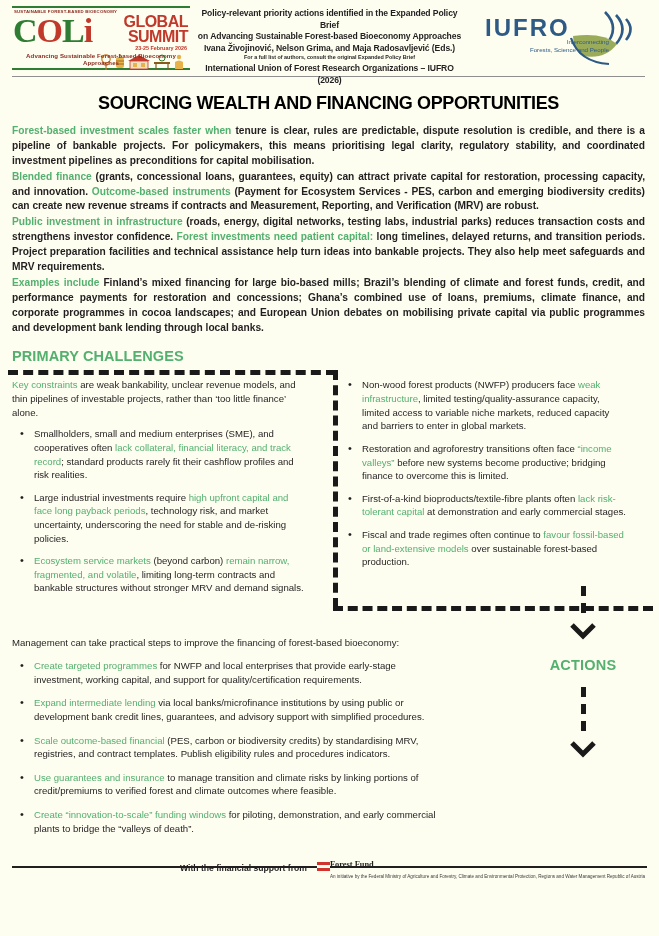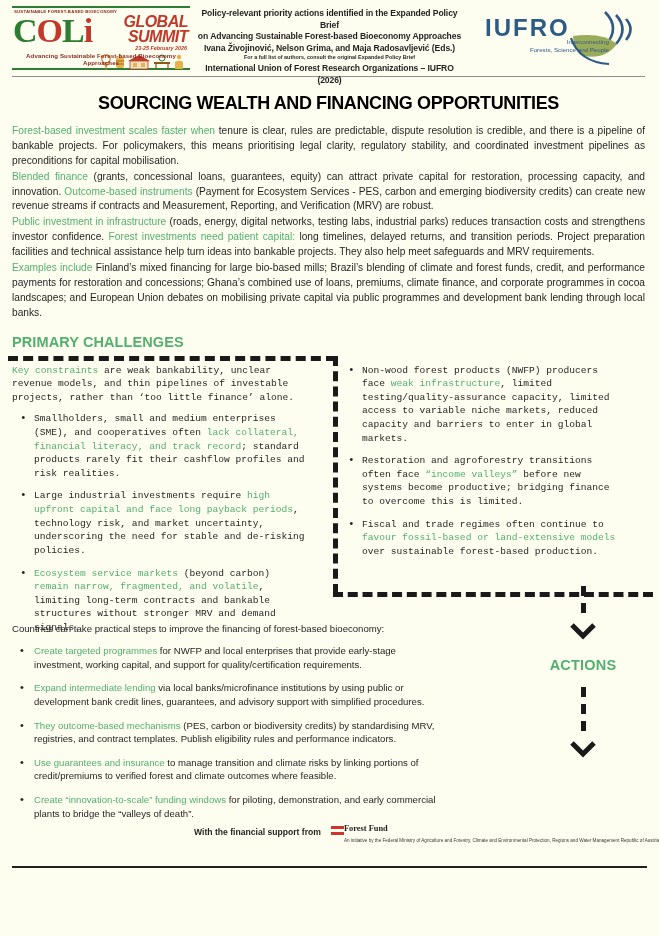--- a/index.html
+++ b/index.html
@@ -44,21 +44,21 @@
     text-align:left; padding-left:2px; line-height:1;
   }
   .coli-main { display:flex; align-items:flex-start; height:38px; }
   .coli-word {
     font-family:"Liberation Serif", serif;
     font-weight:bold; font-size:34px; line-height:34px; letter-spacing:-1px;
     padding-left:1px;
   }
   .coli-c { color:#2e7d32; } .coli-o { color:#c0392b; }
   .coli-l { color:#2e7d32; } .coli-i { color:#c0392b; }
-  .coli-right { flex:1; padding-left:2px;font-style:italic; }
+  .coli-right { flex:1; padding-left:2px; }
   .coli-gs {
     font-family:"Liberation Sans", sans-serif; font-weight:bold;
     font-size:16px; line-height:15px; color:#c0392b; letter-spacing:-0.5px;
     text-align:right; padding-right:2px;
   }
   .coli-date {
     font-size:5.4px; font-weight:bold; color:#c0392b; text-align:right;
     padding-right:3px; margin-top:1px;
   }
   .coli-icons { display:flex; justify-content:space-around; align-items:flex-end;
@@ -97,35 +97,34 @@
     font-family:"Liberation Sans", sans-serif;
   }
 
   
   .intro {
     padding: 0 12px;
     font-size:10.2px;
     line-height:1.46;
     color:#231f20;
   }
-  .intro p { margin:0 0 1px 0; text-align:justify; }
+  .intro p { margin:0 0 1px 0; text-align:justify;font-weight:bold; }
   .g { color:#54b06f; }
 
   
   .sec-head {
     color:#54b06f; font-weight:bold; font-size:14.5px;
     padding: 12px 0 0 12px; letter-spacing:0.1px;
   }
 
   
   .challenges {
     position:relative;
     margin-top:6px;
     height:248px;
-    font-family:Liberation Mono, monospace;
   }
   .dash-h-top {
     position:absolute; left:8px; top:0; width:328px;
     border-top:5px dashed #1a1a1a;
   }
   .dash-v-mid {
     position:absolute; left:333px; top:0; height:238px;
     border-left:5px dashed #1a1a1a;
   }
   .dash-h-bot {
@@ -168,22 +167,22 @@
     color:#54b06f; font-weight:bold; font-size:14.5px;
     line-height:1.3; margin:10px 0 12px 0; letter-spacing:0.2px;
   }
 
   
   .footer-rule {
     position:absolute; left:12px; top:866px; width:635px;
     height:1.5px; background:#231f20;
   }
   .footer {
-    position:absolute; left:0; top:824px; width:659px;
-    display:flex; justify-content:flex-end; 
+    position:absolute; left:0; top:860px; width:659px;
+    display:flex; justify-content:flex-end; padding-right:14px;
   }
   .fin-text { font-size:8.6px; font-weight:bold; padding-top:3px; margin-right:10px; }
   .austria { display:flex; }
   .at-flag { width:13px; flex:0 0 13px; padding-top:2px; }
   .at-flag div { height:3px; }
   .at-red { background:#d0342c; }
   .at-white { background:#fdfdf0; }
   .at-name { font-family:"Liberation Serif", serif; font-size:8.4px; font-weight:bold;
     line-height:1.3; color:#231f20; }
   .at-fine { font-size:4.6px; line-height:1.45; color:#3b3b3b; margin-top:3px; }
@@ -289,32 +288,33 @@
           <li><span>Smallholders, small and medium enterprises (SME), and cooperatives often </span><span class="g">lack collateral, financial literacy, and track record</span><span>; standard products rarely fit their cashflow profiles and risk realities.</span></li>
           <li><span>Large industrial investments require </span><span class="g">high upfront capital and face long payback periods</span><span>, technology risk, and market uncertainty, underscoring the need for stable and de-risking policies.</span></li>
           <li><span class="g">Ecosystem service markets</span><span> (beyond carbon) </span><span class="g">remain narrow, fragmented, and volatile</span><span>, limiting long-term contracts and bankable structures without stronger MRV and demand signals.</span></li>
         </ul>
       </div>
 
       <div class="ch-col right">
         <ul class="b">
           <li><span>Non-wood forest products (NWFP) producers face </span><span class="g">weak infrastructure</span><span>, limited testing/quality-assurance capacity, limited access to variable niche markets, reduced capacity and barriers to enter in global markets.</span></li>
           <li><span>Restoration and agroforestry transitions often face </span><span class="g">“income valleys”</span><span> before new systems become productive; bridging finance to overcome this is limited.</span></li>
+          <li><span>First-of-a-kind bioproducts/textile-fibre plants often </span><span class="g">lack risk-tolerant capital</span><span> at demonstration and early commercial stages.</span></li>
           <li><span>Fiscal and trade regimes often continue to </span><span class="g">favour fossil-based or land-extensive models</span><span> over sustainable forest-based production.</span></li>
         </ul>
       </div>
     </div>
   </div>
 
   <div class="steps">
-    <p class="intro-line">Countries can take practical steps to improve the financing of forest-based bioeconomy:</p>
+    <p class="intro-line">Management can take practical steps to improve the financing of forest-based bioeconomy:</p>
     <ul class="b">
       <li><span class="g">Create targeted programmes</span><span> for NWFP and local enterprises that provide early-stage investment, working capital, and support for quality/certification requirements.</span></li>
       <li><span class="g">Expand intermediate lending</span><span> via local banks/microfinance institutions by using public or development bank credit lines, guarantees, and advisory support with simplified procedures.</span></li>
-      <li><span class="g">They outcome-based mechanisms</span><span> (PES, carbon or biodiversity credits) by standardising MRV, registries, and contract templates. Publish eligibility rules and performance indicators.</span></li>
+      <li><span class="g">Scale outcome-based financial</span><span> (PES, carbon or biodiversity credits) by standardising MRV, registries, and contract templates. Publish eligibility rules and procedures indicators.</span></li>
       <li><span class="g">Use guarantees and insurance</span><span> to manage transition and climate risks by linking portions of credit/premiums to verified forest and climate outcomes where feasible.</span></li>
       <li><span class="g">Create “innovation-to-scale” funding windows</span><span> for piloting, demonstration, and early commercial plants to bridge the “valleys of death”.</span></li>
     </ul>
   </div>
 
   <div class="arrowcol">
     <div class="dash-seg"></div>
     <div class="dash-seg"></div>
     <svg class="chev" width="30" height="18" viewBox="0 0 30 18">
       <polyline points="4,3 15,14 26,3" fill="none" stroke="#1a1a1a" stroke-width="5" stroke-linecap="butt"></polyline>

